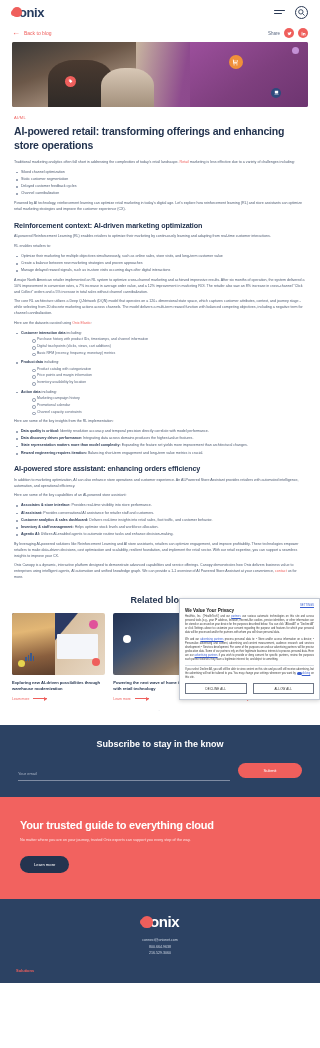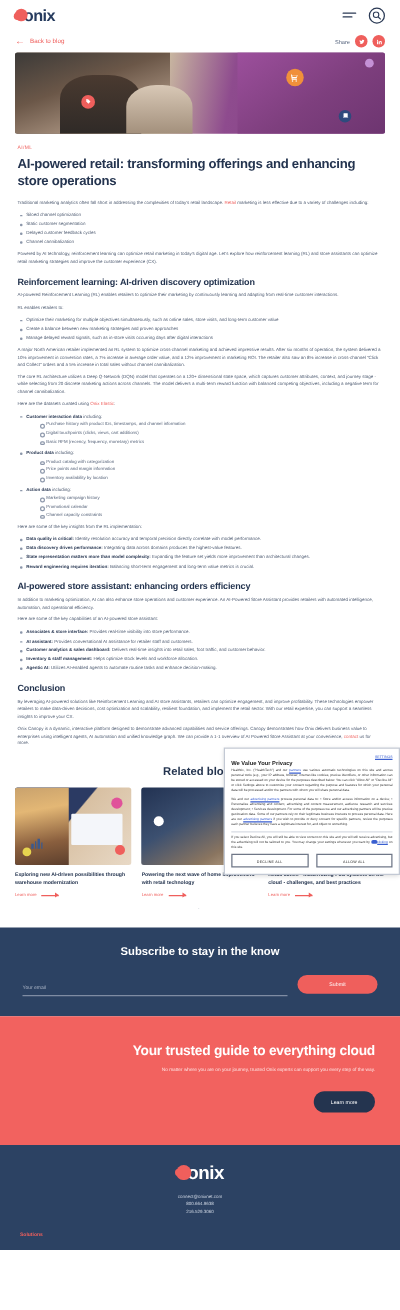--- a/index.html
+++ b/index.html
@@ -222,21 +222,21 @@
     font-family: "Liberation Sans", sans-serif;
   }
   .sub-input::placeholder { color:#aab4c6; }
   .sub-btn {
     background:#ef5f5c; color:#fff; border:none; border-radius: 9px;
     font-size: 4.2px; padding: 5px 0; width: 64px; text-align:center;
     font-family: "Liberation Sans", sans-serif;
   }
 
   
-  .cta { background:#f2625f; padding: 22px 20px 26px 20px; text-align:right; }
+  .cta { background:#f2625f; padding: 22px 20px 26px 20px; text-align:left; }
   .cta-title { font-size: 11px; font-weight: bold; color:#fff; letter-spacing:-0.2px; }
   .cta-sub { font-size: 3.8px; color:#ffe4e3; margin-top: 7px; line-height:1.5; }
   .cta-btn {
     display:inline-block; margin-top: 13px; background:#24344f; color:#fff;
     border-radius: 11px; font-size: 4.2px; padding: 6px 14px;
   }
 
   
   .footer { background:#2c4263; padding: 14px 16px 10px 16px; }
   .footer-logo { display:flex; align-items:center; justify-content:center; }
@@ -323,21 +323,21 @@
 
   <ul class="bul">
     <li>Siloed channel optimization</li>
     <li>Static customer segmentation</li>
     <li>Delayed customer feedback cycles</li>
     <li>Channel cannibalization</li>
   </ul>
 
   <p class="body">Powered by AI technology, reinforcement learning can optimize retail marketing in today's digital age. Let's explore how reinforcement learning (RL) and store assistants can optimize retail marketing strategies and improve the customer experience (CX).</p>
 
-  <h2 class="sec-title">Reinforcement learning: AI-driven discovery optimization</h2>
+  <h2 class="sec-title">Reinforcement context: AI-driven marketing optimization</h2>
   <p class="body">AI-powered Reinforcement Learning (RL) enables retailers to optimize their marketing by continuously learning and adapting from real-time customer interactions.</p>
   <p class="body">RL enables retailers to:</p>
   <ul class="bul">
     <li>Optimize their marketing for multiple objectives simultaneously, such as online sales, store visits, and long-term customer value</li>
     <li>Create a balance between new marketing strategies and proven approaches</li>
     <li>Manage delayed reward signals, such as in-store visits occurring days after digital interactions</li>
   </ul>
 
   <p class="body">A major North American retailer implemented an RL system to optimize cross-channel marketing and achieved impressive results. After six months of operation, the system delivered a 10% improvement in conversion rates, a 7% increase in average order value, and a 12% improvement in marketing ROI. The retailer also saw an 8% increase in cross-channel "Click and Collect" orders and a 5% increase in total sales without channel cannibalization.</p>
   <p class="body">The core RL architecture utilizes a Deep Q-Network (DQN) model that operates on a 120+ dimensional state space, which captures customer attributes, context, and journey stage - while selecting from 20 discrete marketing actions across channels. The model delivers a multi-term reward function with balanced competing objectives, including a negative term for channel cannibalization.</p>
@@ -385,21 +385,20 @@
   <p class="body">In addition to marketing optimization, AI can also enhance store operations and customer experience. An AI-Powered Store Assistant provides retailers with automated intelligence, automation, and operational efficiency.</p>
   <p class="body">Here are some of the key capabilities of an AI-powered store assistant:</p>
   <ul class="bul">
     <li><strong>Associates &amp; store interface:</strong><span> Provides real-time visibility into store performance.</span></li>
     <li><strong>AI assistant:</strong><span> Provides conversational AI assistance for retailer staff and customers.</span></li>
     <li><strong>Customer analytics &amp; sales dashboard:</strong><span> Delivers real-time insights into retail sales, foot traffic, and customer behavior.</span></li>
     <li><strong>Inventory &amp; staff management:</strong><span> Helps optimize stock levels and workforce allocation.</span></li>
     <li><strong>Agentic AI:</strong><span> Utilizes AI-enabled agents to automate routine tasks and enhance decision-making.</span></li>
   </ul>
 
-  <h2 class="sec-title">Conclusion</h2>
   <p class="body">By leveraging AI-powered solutions like Reinforcement Learning and AI store assistants, retailers can optimize engagement, and improve profitability. These technologies empower retailers to make data-driven decisions, cost optimization and scalability, resilient foundation, and implement the retail sector. With our retail expertise, you can support a seamless insights to improve your CX.</p>
 
   <p class="body">
     <span>Onix Canopy is a dynamic, interactive platform designed to demonstrate advanced capabilities and service offerings. Canopy demonstrates how Onix delivers business value to enterprises using intelligent agents, AI automation and unified knowledge graph. We can provide a 1-1 overview of AI Powered Store Assistant at your convenience, </span><span class="lnk">contact</span><span> us for more.</span>
   </p>
 </div>
 
 <div class="cookie-dialog">
   <div class="cookie-settings-link">SETTINGS</div>
   <div class="cookie-title">We Value Your Privacy</div>

